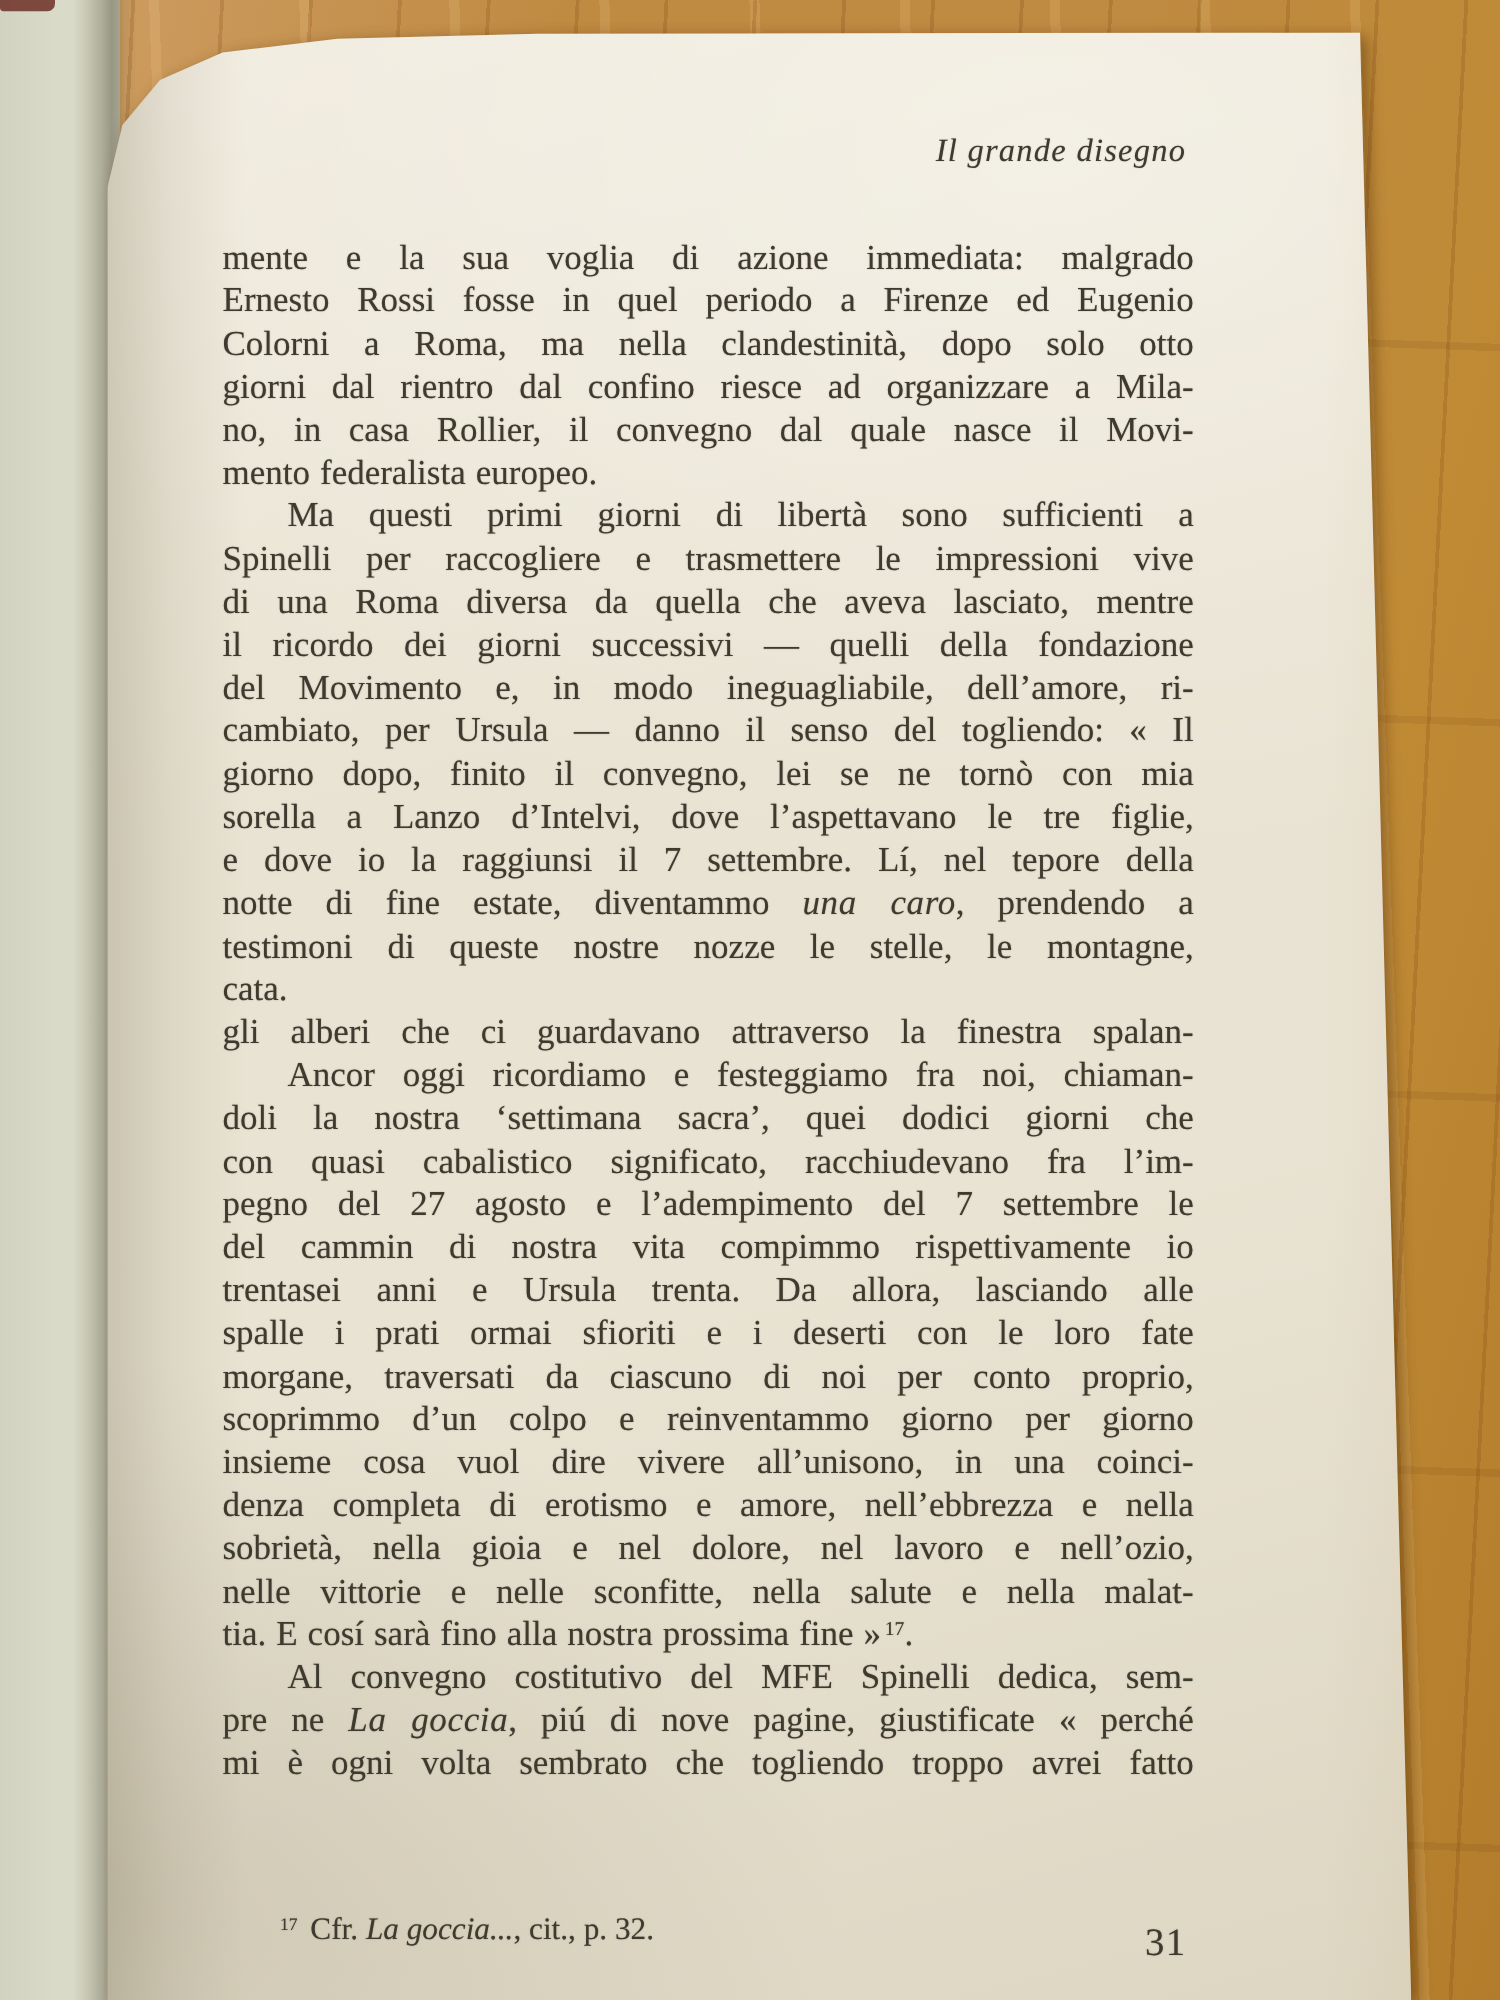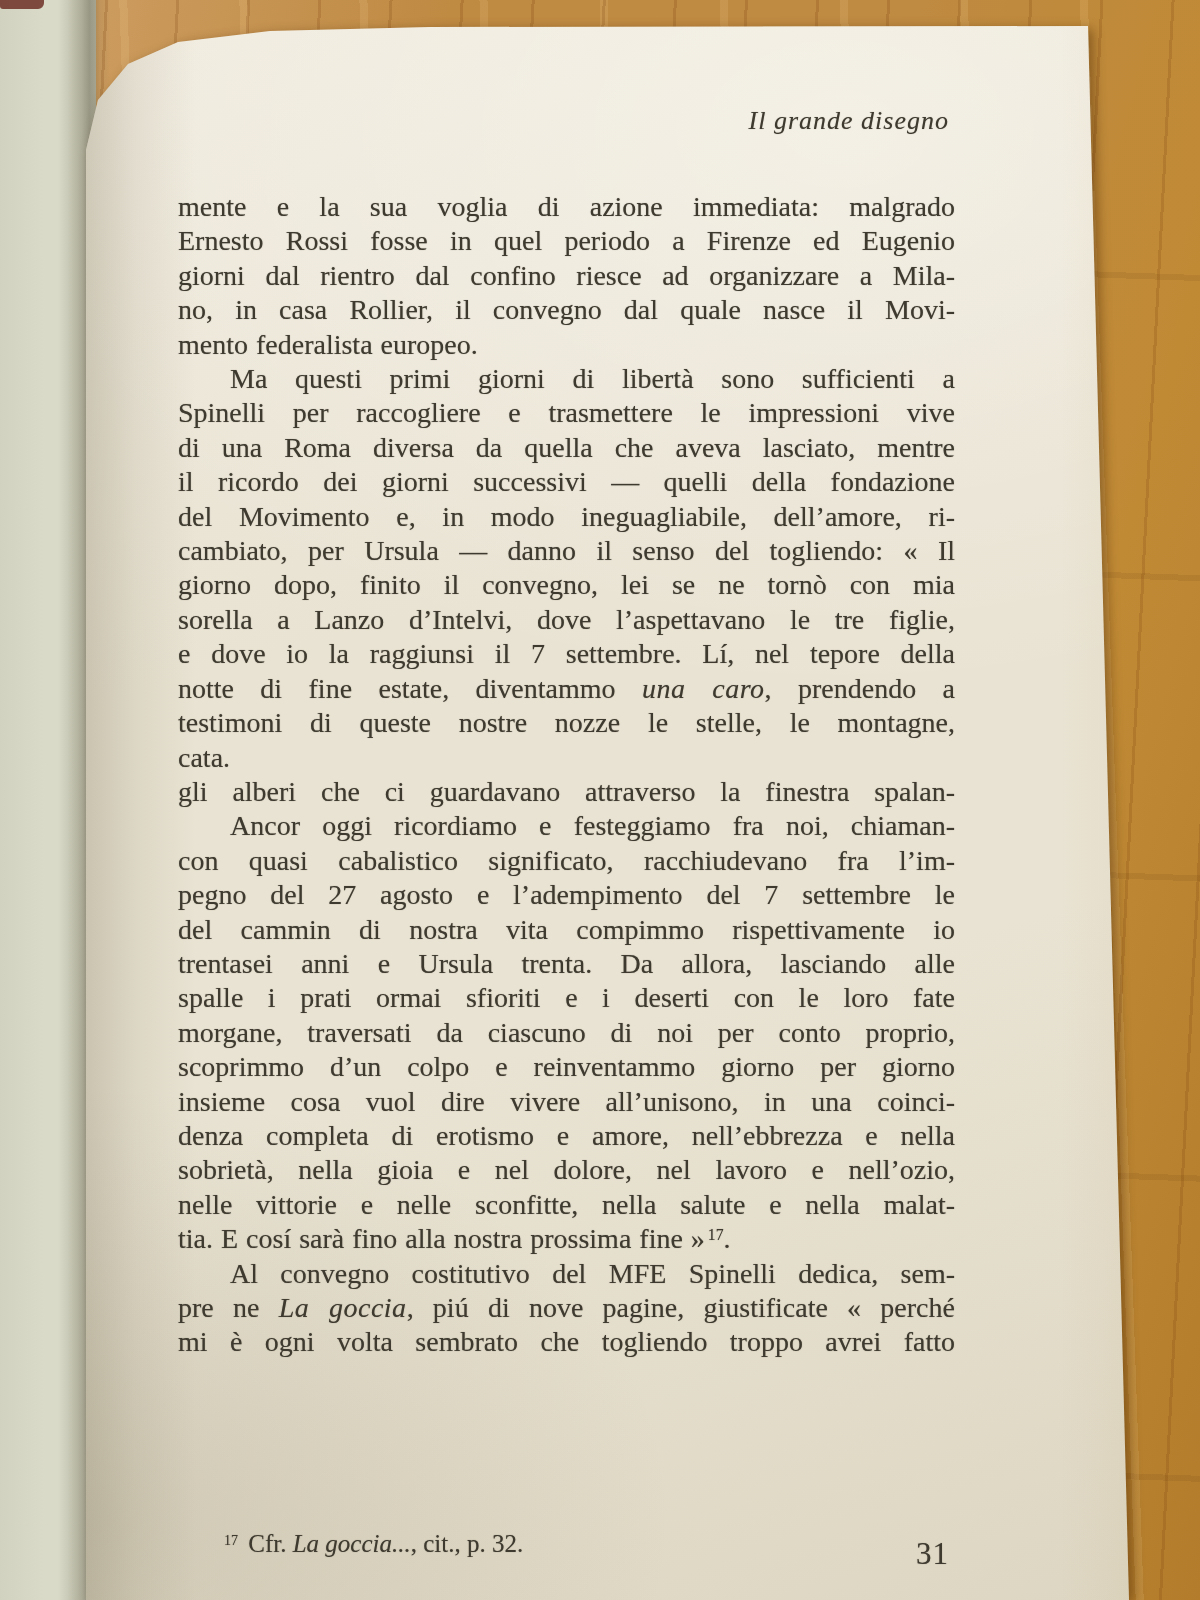--- a/index.html
+++ b/index.html
@@ -98,37 +98,39 @@
 <div class="cover-sliver"></div>
 <div class="gutter-shadow"></div>
 
 <div class="page-shadow-wrap">
   <div class="page">
     <div class="running-header">Il grande disegno</div>
 
     <div class="body-text" id="body-text">
         <div class="line">mente e la sua voglia di azione immediata: malgrado</div>
         <div class="line">Ernesto Rossi fosse in quel periodo a Firenze ed Eugenio</div>
+        <div class="line">Colorni a Roma, ma nella clandestinità, dopo solo otto</div>
         <div class="line">giorni dal rientro dal confino riesce ad organizzare a Mila-</div>
         <div class="line">no, in casa Rollier, il convegno dal quale nasce il Movi-</div>
         <div class="line nojust">mento federalista europeo.</div>
         <div class="line indent">Ma questi primi giorni di libertà sono sufficienti a</div>
         <div class="line">Spinelli per raccogliere e trasmettere le impressioni vive</div>
         <div class="line">di una Roma diversa da quella che aveva lasciato, mentre</div>
         <div class="line">il ricordo dei giorni successivi — quelli della fondazione</div>
         <div class="line">del Movimento e, in modo ineguagliabile, dell’amore, ri-</div>
         <div class="line">cambiato, per Ursula — danno il senso del togliendo: « Il</div>
         <div class="line">giorno dopo, finito il convegno, lei se ne tornò con mia</div>
         <div class="line">sorella a Lanzo d’Intelvi, dove l’aspettavano le tre figlie,</div>
         <div class="line">e dove io la raggiunsi il 7 settembre. Lí, nel tepore della</div>
         <div class="line">notte di fine estate, diventammo <i>una caro</i>, prendendo a</div>
         <div class="line">testimoni di queste nostre nozze le stelle, le montagne,</div>
         <div class="line nojust">cata.</div>
         <div class="line">gli alberi che ci guardavano attraverso la finestra spalan-</div>
         <div class="line indent">Ancor oggi ricordiamo e festeggiamo fra noi, chiaman-</div>
+        <div class="line">doli la nostra ‘settimana sacra’, quei dodici giorni che</div>
         <div class="line">con quasi cabalistico significato, racchiudevano fra l’im-</div>
         <div class="line">pegno del 27 agosto e l’adempimento del 7 settembre le</div>
         <div class="line">del cammin di nostra vita compimmo rispettivamente io</div>
         <div class="line">trentasei anni e Ursula trenta. Da allora, lasciando alle</div>
         <div class="line">spalle i prati ormai sfioriti e i deserti con le loro fate</div>
         <div class="line">morgane, traversati da ciascuno di noi per conto proprio,</div>
         <div class="line">scoprimmo d’un colpo e reinventammo giorno per giorno</div>
         <div class="line">insieme cosa vuol dire vivere all’unisono, in una coinci-</div>
         <div class="line">denza completa di erotismo e amore, nell’ebbrezza e nella</div>
         <div class="line">sobrietà, nella gioia e nel dolore, nel lavoro e nell’ozio,</div>

